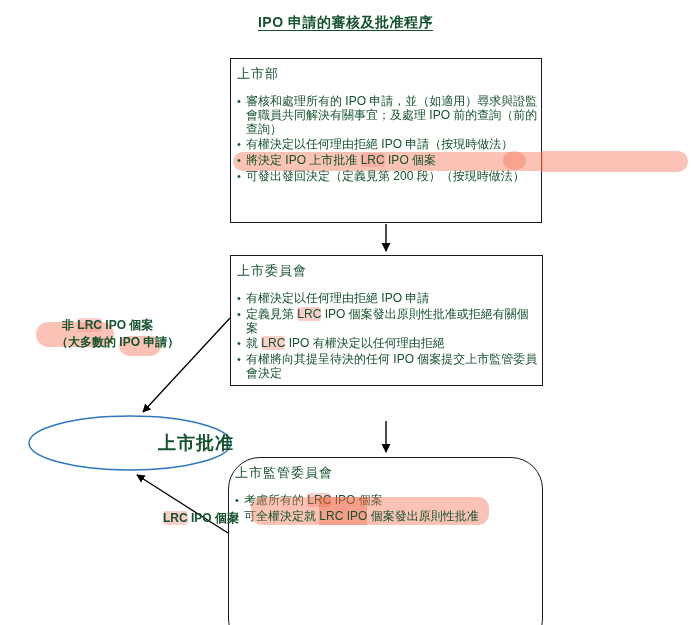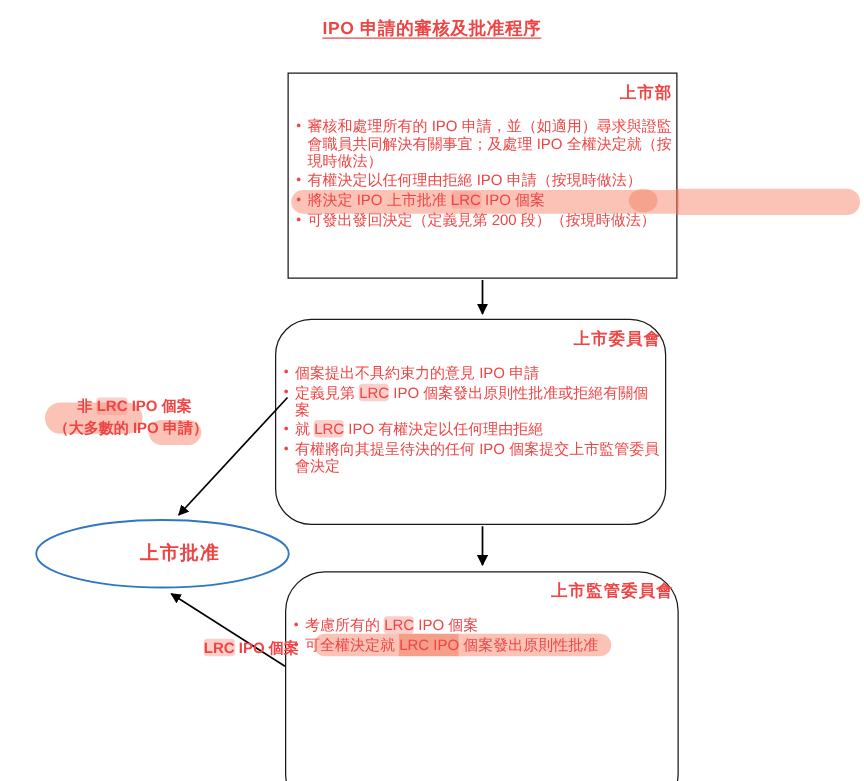--- a/index.html
+++ b/index.html
@@ -1,69 +1,69 @@
 <!DOCTYPE html>
 <html style="--highlight_band: rgba(242,111,82,0.42); --highlight_light: rgba(246,148,138,0.45); --highlight_band_dark: rgba(238,95,60,0.60); --highlight_blob: rgba(238,95,60,0.32); --ellipse_stroke: #3077c1; --box_border: #1a1a1a;"><head>
 <meta charset="utf-8">
 <style>
   html,body{margin:0;padding:0;background:#ffffff;}
   #stage{
     position:relative; width:691px; height:625px; overflow:hidden;
     font-family:"Liberation Sans","DejaVu Sans",sans-serif;
-    color:#ef4444; background:#ffffff;
+    color:#14532d; background:#ffffff;
   }
   
   .page-title{
     position:absolute; left:0; top:14px; width:691px; text-align:center;
     font-size:14px; font-weight:bold; text-decoration:underline;
     text-underline-offset:3px; letter-spacing:0.5px; z-index:2;
   }
   
   .fbox{
     position:absolute; background:#ffffff; border:1.5px solid var(--box_border);
     z-index:1; box-sizing:border-box; padding:7px 3px 0 6px;
   }
   #box0{left:230px; top:58px;  width:312px; height:165px;}
-  #box1{left:220px; top:255px; width:313px; height:165px;border-radius:29px;}
+  #box1{left:230px; top:255px; width:313px; height:131px;}
   #box2{left:228px; top:457px; width:315px; height:194px;border-radius:32px;}
   .fbox-title{
-    display:block; text-align:right; font-size:13px; line-height:15px;
-    margin-bottom:14px; letter-spacing:1px;font-weight:bold;
+    display:block; text-align:left; font-size:13px; line-height:15px;
+    margin-bottom:14px; letter-spacing:1px;
   }
   .bullet{
     display:flex; position:relative; font-size:12px; line-height:13.8px;
     margin-bottom:2px;
   }
   .dot{flex:none; width:9px; position:relative; z-index:1; font-size:11px;}
   .btxt{flex:1; position:relative; z-index:1; white-space:pre-wrap;}
   
   .hl-light{background:var(--highlight_light); border-radius:3px;}
-  .hl-band{background:var(--highlight_band); padding-top:2px; padding-bottom:2px;}
+  .hl-band{background:var(--highlight_band); padding-top:12px; padding-bottom:2px;}
   .hl-start{border-radius:11px 0 0 11px; padding-left:5px; margin-left:-5px;}
   .hl-end{border-radius:0 11px 11px 0; padding-right:10px;text-align:right;}
   .hl-dark{background:var(--highlight_band_dark);}
   .band-bg{
     position:absolute; z-index:0; left:-4px; right:-5px; top:-2px; bottom:-3px;
     background:var(--highlight_band); border-radius:11px 0 0 11px;
   }
   .mark{position:absolute; z-index:3; pointer-events:none;}
   #mark-band-ext{left:541px; top:151px; width:147px; height:21px;
     background:var(--highlight_band); border-radius:0 11px 11px 0;}
   #mark-blob-dark{left:503px; top:151px; width:23px; height:19px;
     background:var(--highlight_blob); border-radius:50%;}
   #mark-label-a{left:36px; top:322px; width:78px; height:25px;
     background:var(--highlight_band); border-radius:13px;}
   #mark-label-b{left:119px; top:336px; width:42px; height:20px;
     background:var(--highlight_band); border-radius:10px;}
   
   .flabel{position:absolute; font-size:12px; line-height:14px; z-index:4; white-space:pre-wrap;font-weight:bold;}
   #label-nonlrc-1{left:62px; top:318px;}
-  #label-nonlrc-2{left:43px; top:335px;}
+  #label-nonlrc-2{left:56px; top:335px;}
   #label-lrc{left:123px; top:511px;padding-left:40px;}
-  #label-approval{left:44px; top:436px; width:200px; text-align:center; font-size:15px; letter-spacing:1px;}
+  #label-approval{left:34px; top:436px; width:200px; text-align:right; font-size:18px; letter-spacing:1px;}
   
   #wires{position:absolute; left:0; top:0; z-index:2; pointer-events:none;}
 </style>
 </head>
 <body>
 
 <div id="stage">
 
   <div class="page-title">IPO 申請的審核及批准程序</div>
 
@@ -78,21 +78,21 @@
     <line x1="230" y1="318" x2="143" y2="412" stroke="#000" stroke-width="1.3" marker-end="url(#ah)"></line>
     <line x1="228" y1="533" x2="137" y2="475" stroke="#000" stroke-width="1.3" marker-end="url(#ah)"></line>
     <ellipse cx="130" cy="443" rx="101" ry="27" fill="none" stroke-width="1.5" stroke="#3077c1"></ellipse>
   </svg>
 
   <div id="box0" class="fbox">
     <span class="fbox-title">上市部</span>
     <div>
         <div class="bullet">
           <span class="dot">•</span>
-          <span class="btxt"><span>審核和處理所有的 IPO 申請，並（如適用）尋求與證監會職員共同解決有關事宜；及處理 IPO 全權決定就（按現時做法）</span></span>
+          <span class="btxt"><span>審核和處理所有的 IPO 申請，並（如適用）尋求與證監會職員共同解決有關事宜；及處理 IPO 前的查詢（前的查詢）</span></span>
         </div>
         <div class="bullet">
           <span class="dot">•</span>
           <span class="btxt"><span>有權決定以任何理由拒絕 IPO 申請（按現時做法）</span></span>
         </div>
         <div class="bullet">
           <div class="band-bg"></div>
           <span class="dot">•</span>
           <span class="btxt"><span>將決定 IPO 上市批准 </span><span class="hl-light">LRC</span><span> IPO 個案</span></span>
         </div>
@@ -100,21 +100,21 @@
           <span class="dot">•</span>
           <span class="btxt"><span>可發出發回決定（定義見第 200 段）（按現時做法）</span></span>
         </div>
       </div>
   </div>
   <div id="box1" class="fbox">
     <span class="fbox-title">上市委員會</span>
     <div>
         <div class="bullet">
           <span class="dot">•</span>
-          <span class="btxt"><span>個案提出不具約束力的意見 IPO 申請</span></span>
+          <span class="btxt"><span>有權決定以任何理由拒絕 IPO 申請</span></span>
         </div>
         <div class="bullet">
           <span class="dot">•</span>
           <span class="btxt"><span>定義見第 </span><span class="hl-light">LRC</span><span> IPO 個案發出原則性批准或拒絕有關個案</span></span>
         </div>
         <div class="bullet">
           <span class="dot">•</span>
           <span class="btxt"><span>就 </span><span class="hl-light">LRC</span><span> IPO 有權決定以任何理由拒絕</span></span>
         </div>
         <div class="bullet">

